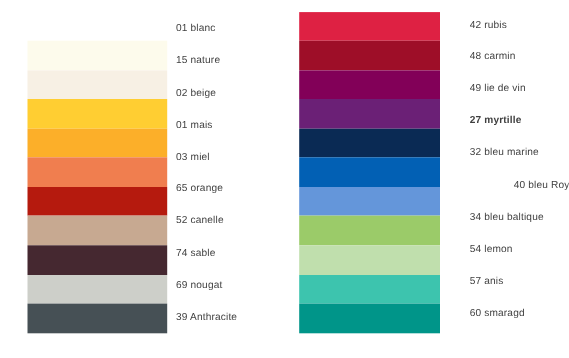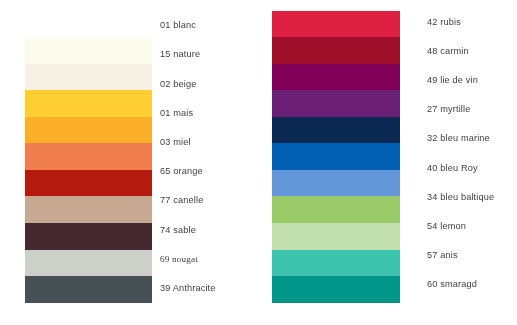--- a/index.html
+++ b/index.html
@@ -80,23 +80,23 @@
       <div class="swatch" style="background-color: rgb(70, 80, 85);"></div>
     </div>
 
     <div class="label-stack" id="labels-left">
       <div class="label-row" style="color: rgb(63, 63, 63);">01 blanc</div>
       <div class="label-row" style="color: rgb(63, 63, 63);">15 nature</div>
       <div class="label-row" style="color: rgb(63, 63, 63);">02 beige</div>
       <div class="label-row" style="color: rgb(63, 63, 63);">01 mais</div>
       <div class="label-row" style="color: rgb(63, 63, 63);">03 miel</div>
       <div class="label-row" style="color: rgb(63, 63, 63);">65 orange</div>
-      <div class="label-row" style="color: rgb(63, 63, 63);">77 canelle</div>
+      <div class="label-row" style="color: rgb(63, 63, 63);">52 canelle</div>
       <div class="label-row" style="color: rgb(63, 63, 63);">74 sable</div>
-      <div class="label-row" style="color: rgb(63, 63, 63); font-family: Liberation Serif, serif;">69 nougat</div>
+      <div class="label-row" style="color: rgb(63, 63, 63);">69 nougat</div>
       <div class="label-row" style="color: rgb(63, 63, 63);">39 Anthracite</div>
     </div>
 
   </div>
 
   <div class="palette-column" id="column-right">
 
     <div class="swatch-stack" id="stack-right">
       <div class="swatch" style="background-color: rgb(222, 33, 67);"></div>
       <div class="swatch" style="background-color: rgb(158, 14, 40);"></div>
@@ -108,23 +108,23 @@
       <div class="swatch" style="background-color: rgb(155, 203, 105);"></div>
       <div class="swatch" style="background-color: rgb(192, 223, 173);"></div>
       <div class="swatch" style="background-color: rgb(61, 196, 174);"></div>
       <div class="swatch" style="background-color: rgb(0, 149, 137);"></div>
     </div>
 
     <div class="label-stack" id="labels-right">
       <div class="label-row" style="color: rgb(63, 63, 63);">42 rubis</div>
       <div class="label-row" style="color: rgb(63, 63, 63);">48 carmin</div>
       <div class="label-row" style="color: rgb(63, 63, 63);">49 lie de vin</div>
-      <div class="label-row" style="color: rgb(63, 63, 63);">27 myrtille</div>
+      <div class="label-row" style="color: rgb(63, 63, 63); font-weight: bold;">27 myrtille</div>
       <div class="label-row" style="color: rgb(63, 63, 63);">32 bleu marine</div>
-      <div class="label-row" style="color: rgb(63, 63, 63);">40 bleu Roy</div>
+      <div class="label-row" style="color: rgb(63, 63, 63); margin-left: 40px;">40 bleu Roy</div>
       <div class="label-row" style="color: rgb(63, 63, 63);">34 bleu baltique</div>
       <div class="label-row" style="color: rgb(63, 63, 63);">54 lemon</div>
       <div class="label-row" style="color: rgb(63, 63, 63);">57 anis</div>
       <div class="label-row" style="color: rgb(63, 63, 63);">60 smaragd</div>
     </div>
 
   </div>
 
 </div>
 

